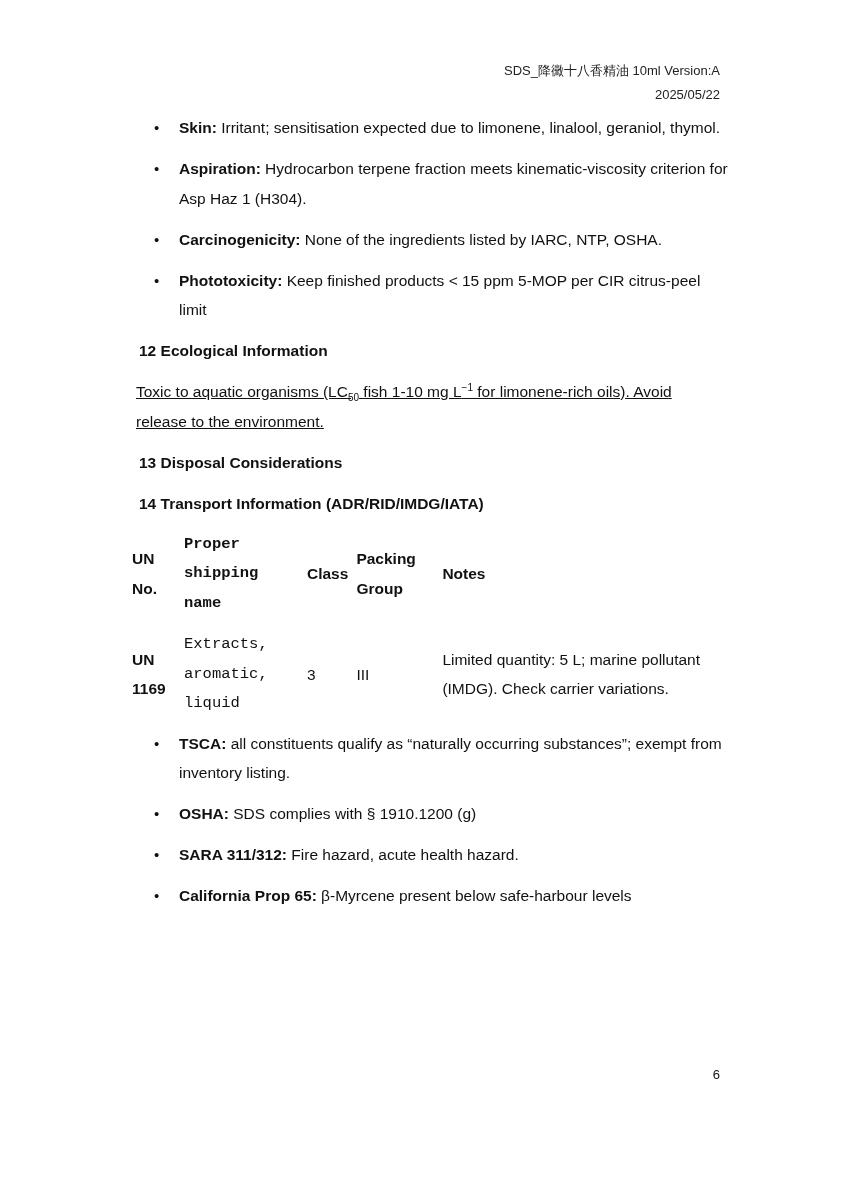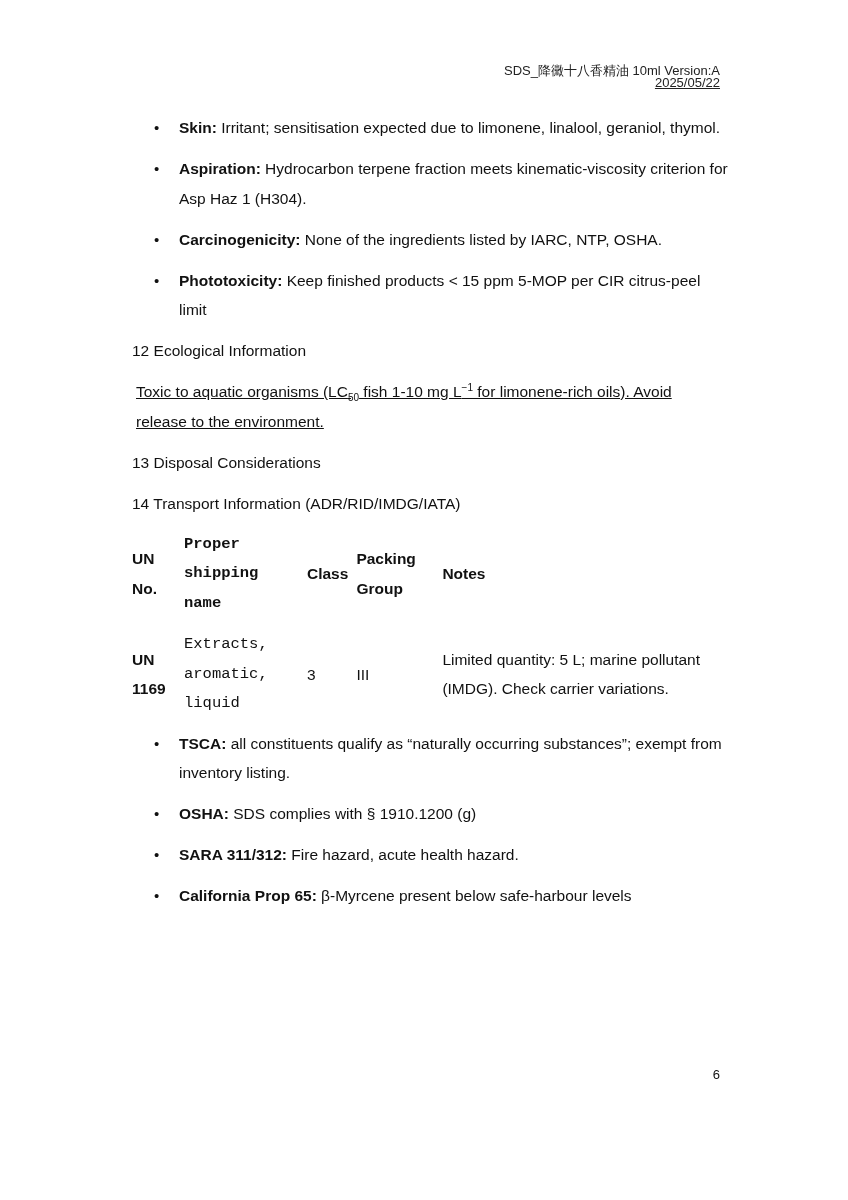--- a/index.html
+++ b/index.html
@@ -3,26 +3,26 @@
 <meta charset="utf-8">
 <style>
   html, body { margin: 0; padding: 0; background: #ffffff; }
   body {
     width: 848px; height: 1200px; position: relative; overflow: hidden;
     font-family: "Liberation Sans", "DejaVu Sans", sans-serif;
     color: #111111; font-size: 15.5px;
   }
   .hdr { position: absolute; right: 128px; font-size: 13px; color: #222; margin-left: 8px; }
   .hdr1 { top: 62px; }
-  .hdr2 { top: 75px; text-decoration: underline; }
+  .hdr2 { top: 87px; }
   .content { position: absolute; left: 128px; width: 600px; top: 113px; }
   .bul { position: relative; padding-left: 51px; line-height: 29.5px; margin-bottom: 11.5px; }
   .bul .dot { position: absolute; left: 26px; top: 0; font-size: 15px; }
   b, .b { font-weight: bold; }
-  h3 { font-size: 15.5px; font-weight: normal; margin: 4px; line-height: 29.5px; margin-bottom: 11.5px; }
+  h3 { font-size: 15.5px; font-weight: bold; margin: 11px; line-height: 29.5px; margin-bottom: 11.5px; }
   p { margin: 8px; line-height: 29.5px; margin-bottom: 11.5px; text-decoration: underline; }
   sub, sup { font-size: 10px; line-height: 0; }
   table { border-collapse: collapse; margin-left: 0; margin-bottom: 10px; }
   td, th { padding: 0 4px; line-height: 29.5px; vertical-align: middle; text-align: left; }
   th { font-weight: bold; }
   .c1 { width: 44px; margin-left: 40px; } .c2 { width: 115px; font-family: Liberation Mono, monospace; } .c3 { width: 40px; } .c4 { width: 78px; } .c5 { width: 280px; }
   .rowgap td { height: 12px; }
   .pno { position: absolute; top: 1067px; left: 700px; width: 20px; text-align: right; font-size: 13px; }
 </style>
 </head>

